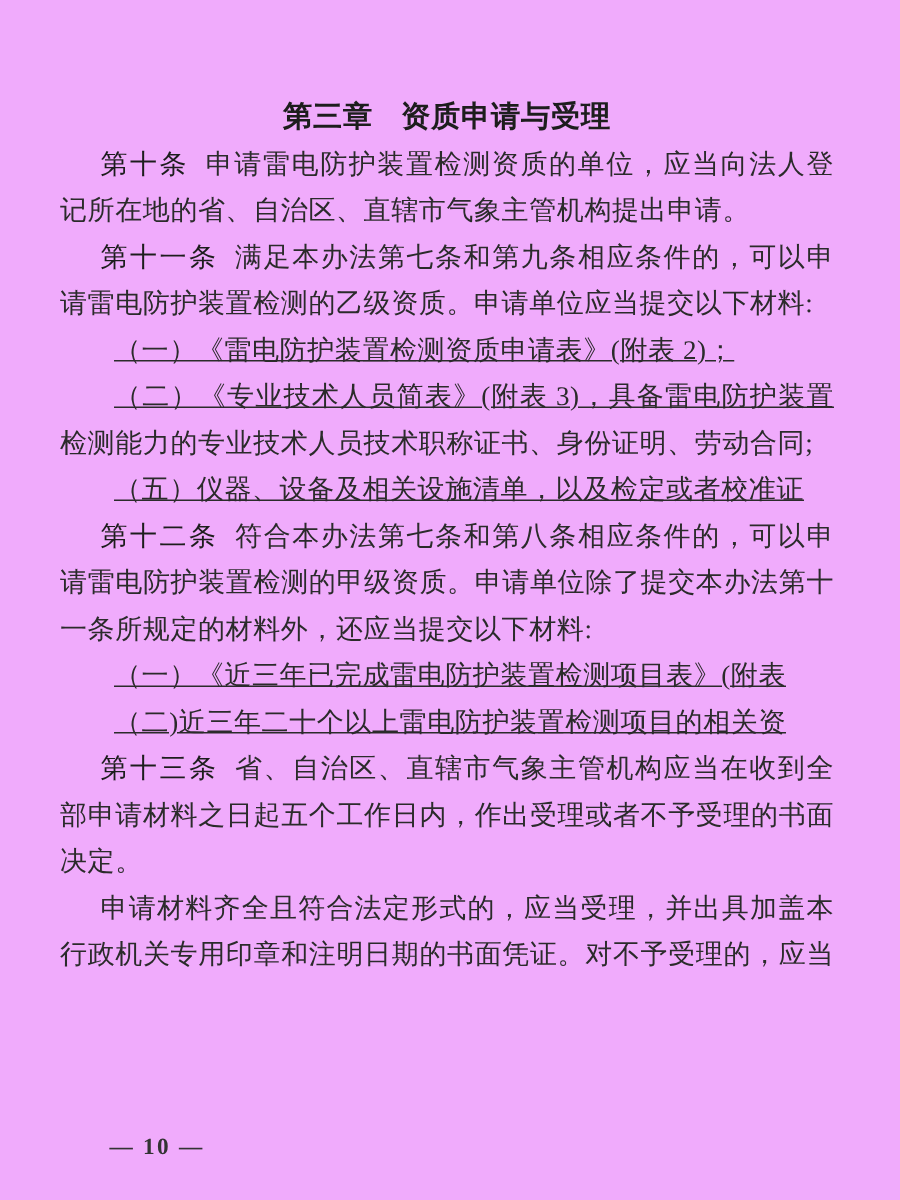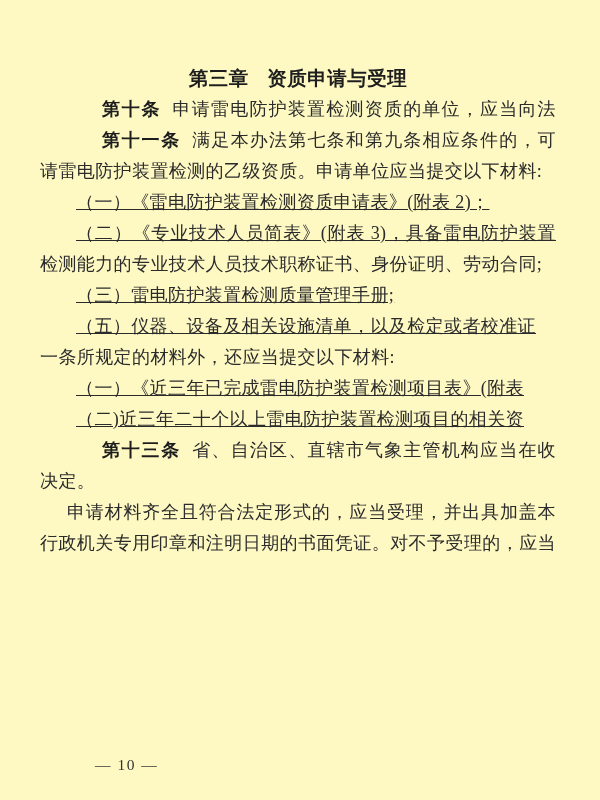--- a/index.html
+++ b/index.html
@@ -5,21 +5,21 @@
   html, body { margin: 0; padding: 0; }
   body {
     width: 600px;
     background: #f4f4f4;
     font-family: "Liberation Serif", "DejaVu Serif", serif;
   }
   .page {
     position: relative;
     width: 600px;
     height: 800px;
-    background: #fef9c3;
+    background: #f0abfc;
     overflow: hidden;
     box-sizing: border-box;
     padding: 63px 44px 0 40px;
     color: #2b2b2b;
   }
   .chapter-heading {
     margin: 0;
     text-align: center;
     font-family: "Liberation Sans", "DejaVu Sans", sans-serif;
     font-weight: 700;
@@ -42,55 +42,58 @@
   .fill {
     text-align: justify;
     text-align-last: justify;
     text-justify: inter-character;
   }
   
   .ind  { padding-left: 1.5em; }  
   .ind2 { padding-left: 2em; text-decoration: underline; }    
   .head {
     font-family: "Liberation Sans", "DejaVu Sans", sans-serif;
-    font-weight: 700;
+    font-weight: 400;
     color: #1d1d1d;
     letter-spacing: 1px;
-    margin-left: 35px;
   }
   .head:not(:empty) { margin-right: 0.62em; }
   .page-number {
     position: absolute;
     top: 756px;
-    left: 95px;
+    left: 73px;
     font-size: 15.5px;
     letter-spacing: 1.5px;
     color: #333333;
+    font-weight: bold;
   }
 </style>
 </head>
 <body>
 
 <div class="page">
 
   <h1 class="chapter-heading"><span class="chapter-label">第三章</span><span>资质申请与受理</span></h1>
 
   <div class="doc-body">
     <div class="line ind fill"><span class="head">第十条</span><span>申请雷电防护装置检测资质的单位，应当向法人登</span></div>
+    <div class="line"><span>记所在地的省、自治区、直辖市气象主管机构提出申请。</span></div>
     <div class="line ind fill"><span class="head">第十一条</span><span>满足本办法第七条和第九条相应条件的，可以申</span></div>
     <div class="line"><span>请雷电防护装置检测的乙级资质。申请单位应当提交以下材料:</span></div>
     <div class="line ind2"><span>（一）《雷电防护装置检测资质申请表》(附表 2)；</span></div>
     <div class="line ind2 fill"><span>（二）《专业技术人员简表》(附表 3)，具备雷电防护装置</span></div>
     <div class="line"><span>检测能力的专业技术人员技术职称证书、身份证明、劳动合同;</span></div>
-    <div class="line ind2"><span>（三）雷电防护装置检测质量管理手册;</span></div>
     <div class="line ind2"><span>（五）仪器、设备及相关设施清单，以及检定或者校准证书;</span></div>
+    <div class="line ind fill"><span class="head">第十二条</span><span>符合本办法第七条和第八条相应条件的，可以申</span></div>
+    <div class="line fill"><span>请雷电防护装置检测的甲级资质。申请单位除了提交本办法第十</span></div>
     <div class="line"><span>一条所规定的材料外，还应当提交以下材料:</span></div>
     <div class="line ind2"><span>（一）《近三年已完成雷电防护装置检测项目表》(附表 4)；</span></div>
     <div class="line ind2"><span>（二)近三年二十个以上雷电防护装置检测项目的相关资料。</span></div>
     <div class="line ind fill"><span class="head">第十三条</span><span>省、自治区、直辖市气象主管机构应当在收到全</span></div>
+    <div class="line fill"><span>部申请材料之日起五个工作日内，作出受理或者不予受理的书面</span></div>
     <div class="line"><span>决定。</span></div>
     <div class="line ind fill"><span>申请材料齐全且符合法定形式的，应当受理，并出具加盖本</span></div>
     <div class="line fill"><span>行政机关专用印章和注明日期的书面凭证。对不予受理的，应当</span></div>
   </div>
 
   <div class="page-number">— 10 —</div>
 
 </div>
 
 </body></html>

